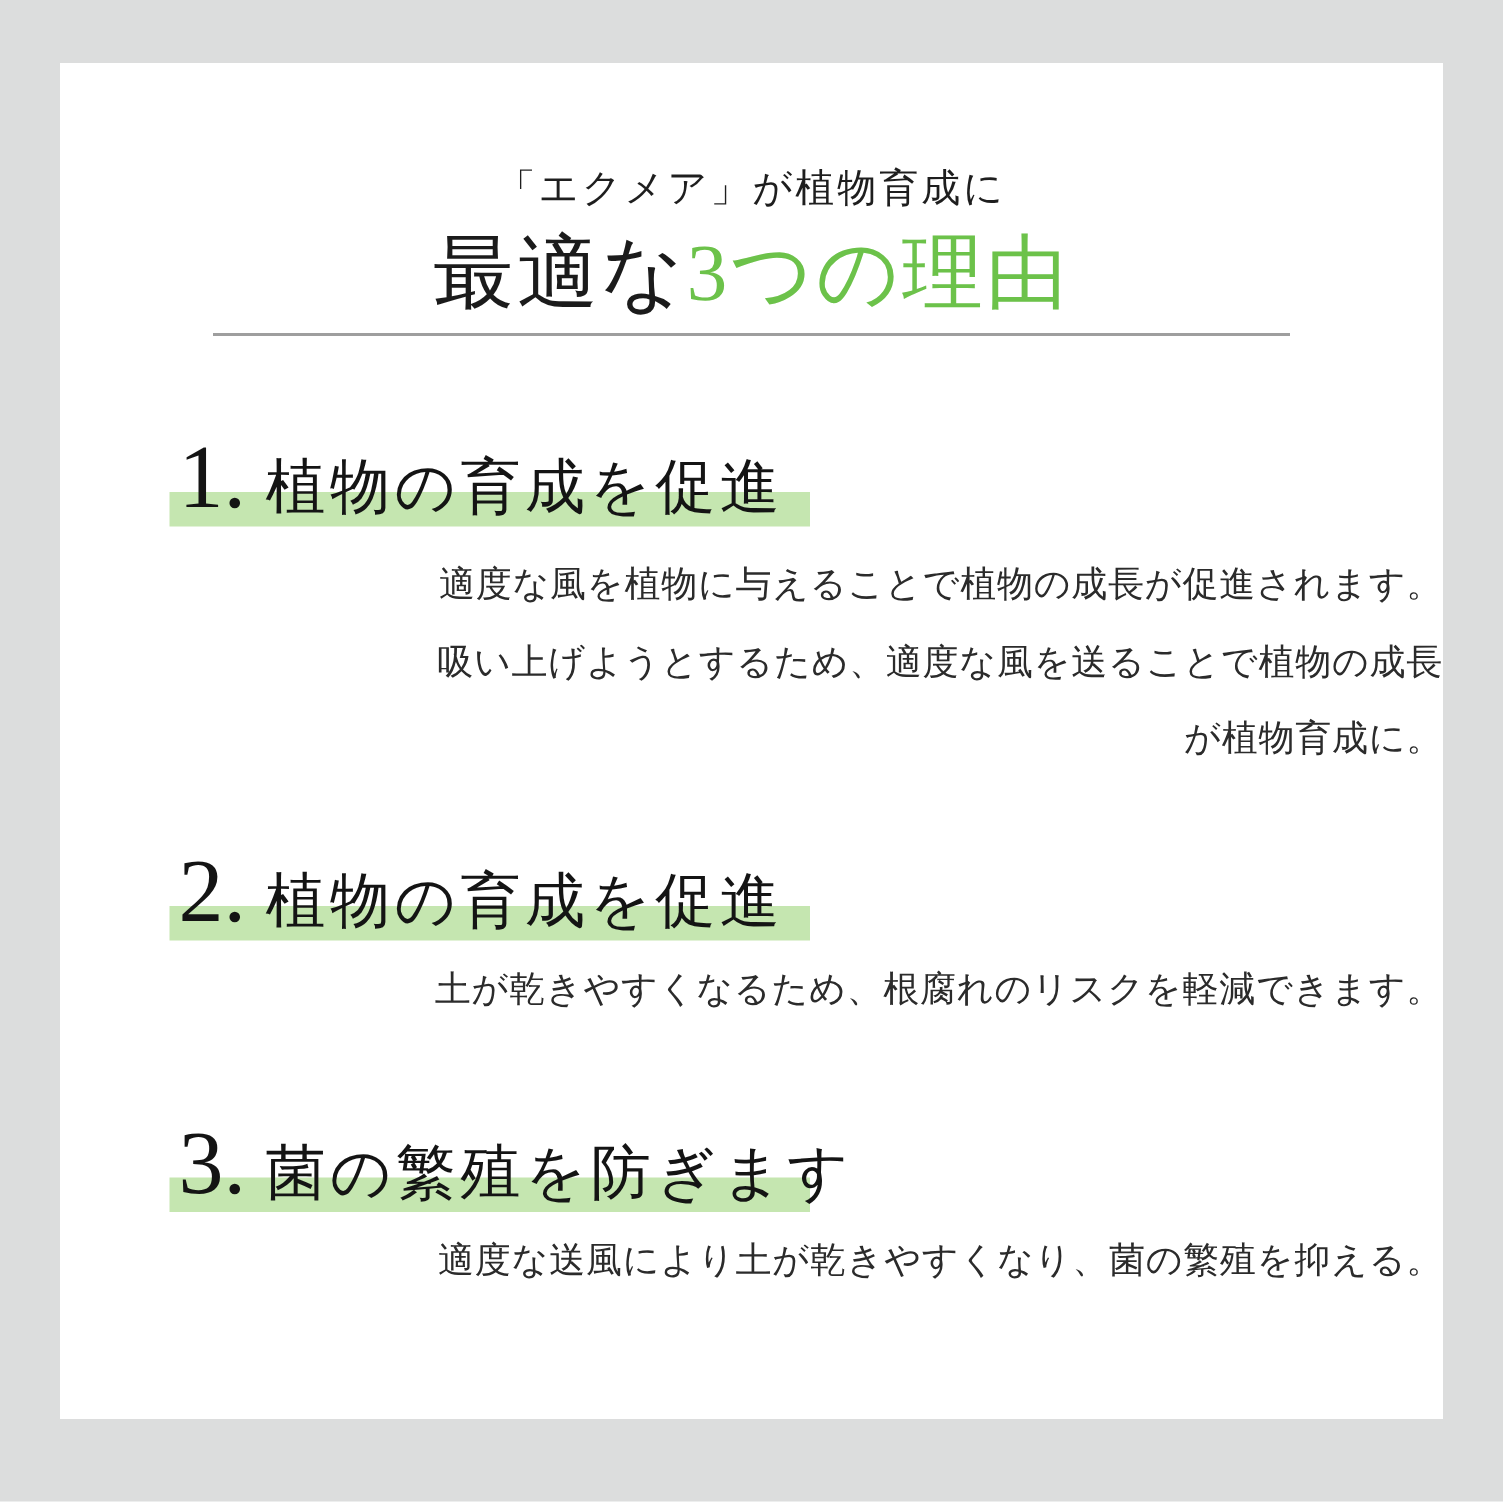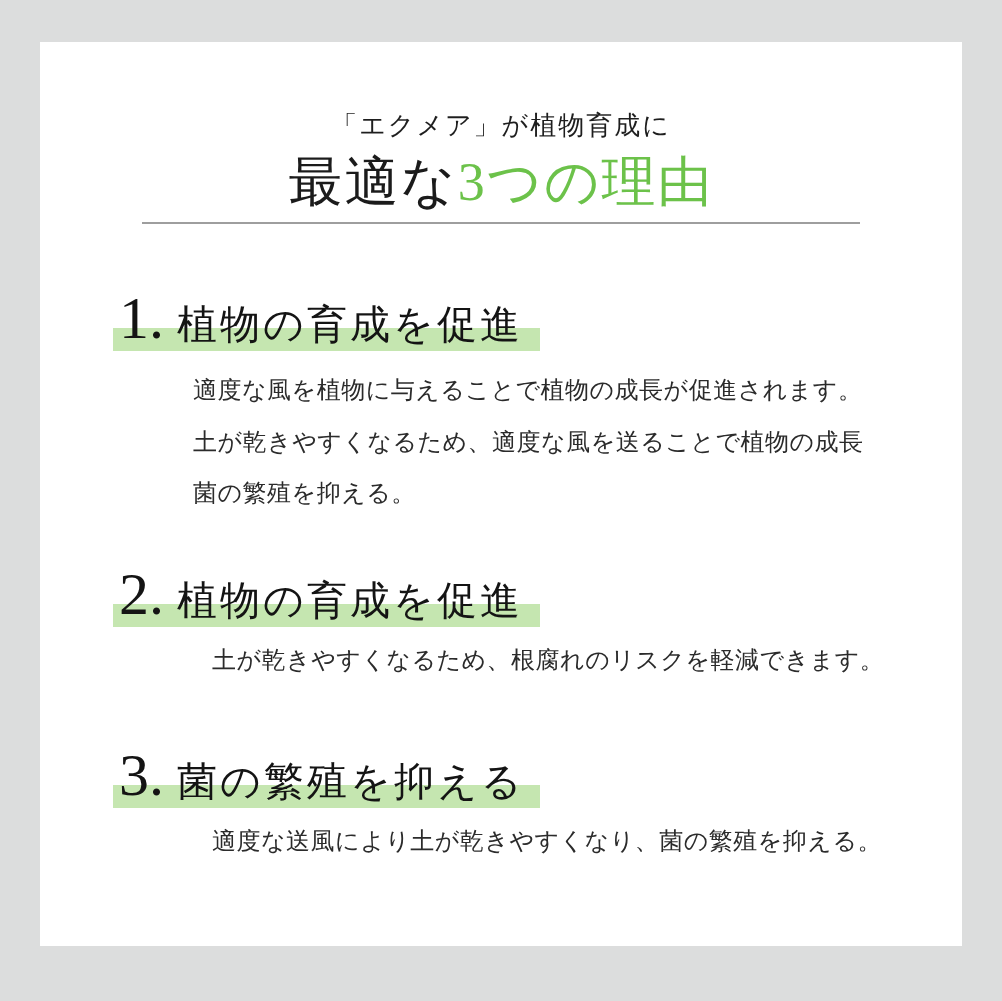--- a/index.html
+++ b/index.html
@@ -102,20 +102,21 @@
   .reason-3 .reason-body {
     margin-top: 8px;
     margin-left: 99px;
   }
   .reason-body p {
     margin: 0;
     font-size: 24px;
     line-height: 2.15;
     letter-spacing: 0.5px;
     color: #2b2b2b;
+    text-align: right;
   }
 </style>
 </head>
 <body>
 
 <div class="panel">
 
   <header class="title-block">
     <div class="title-sub">「エクメア」が植物育成に</div>
     <h1 class="title-main"><span>最適な</span><span class="green">3つの理由</span></h1>
@@ -123,40 +124,40 @@
   </header>
 
   <section class="reason reason-1">
     <div class="reason-heading">
       <span class="band"></span>
       <span class="num">1.</span>
       <span class="htext">植物の育成を促進</span>
     </div>
     <div class="reason-body">
       <p>適度な風を植物に与えることで植物の成長が促進されます。</p>
-      <p>土が乾きやすくなるため、適度な風を送ることで植物の成長</p>
-      <p>菌の繁殖を抑える。</p>
+      <p>吸い上げようとするため、適度な風を送ることで植物の成長</p>
+      <p>が植物育成に。</p>
     </div>
   </section>
 
   <section class="reason reason-2">
     <div class="reason-heading">
       <span class="band"></span>
       <span class="num">2.</span>
       <span class="htext">植物の育成を促進</span>
     </div>
     <div class="reason-body">
       <p>土が乾きやすくなるため、根腐れのリスクを軽減できます。</p>
     </div>
   </section>
 
   <section class="reason reason-3">
     <div class="reason-heading">
       <span class="band"></span>
       <span class="num">3.</span>
-      <span class="htext">菌の繁殖を抑える</span>
+      <span class="htext">菌の繁殖を防ぎます</span>
     </div>
     <div class="reason-body">
       <p>適度な送風により土が乾きやすくなり、菌の繁殖を抑える。</p>
     </div>
   </section>
 
 </div>
 
 </body></html>

